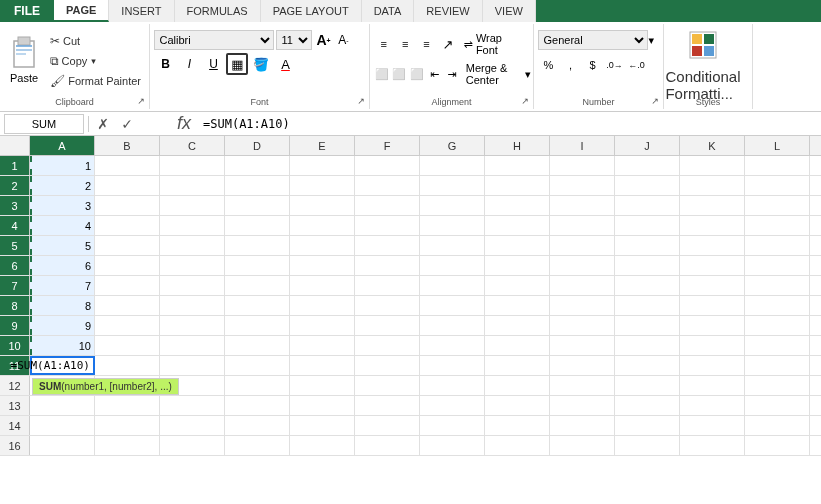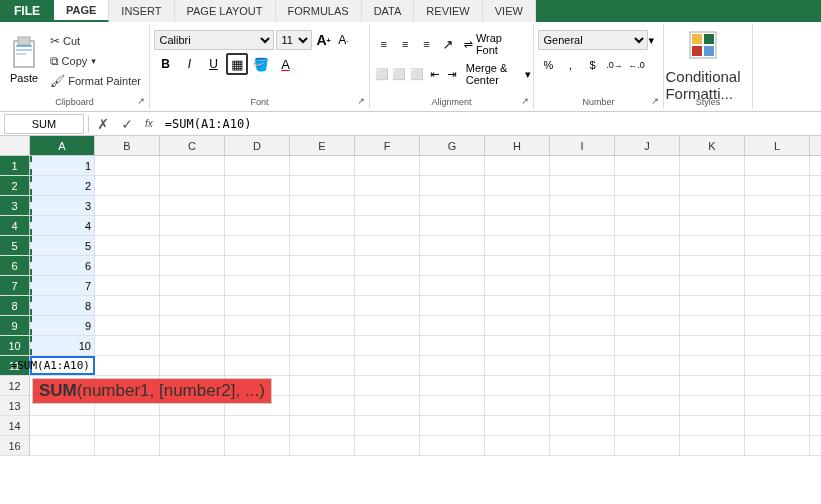--- a/index.html
+++ b/index.html
@@ -233,23 +233,24 @@
       height: 20px;
       border: none;
       font-size: 12px;
       outline: none;
       padding: 0 4px;
       font-family: Consolas, monospace;
     }
     .fx-label {
       font-style: italic;
       color: #555;
-      font-size: 10px;
+      font-size: 18px;
       padding: 0 4px;
       cursor: pointer;
+      margin-left: 32px;
     }
     .sheet-header-row {
       display: flex;
       height: 20px;
       background: #f2f2f2;
       border-bottom: 1px solid #ccc;
       position: sticky;
       top: 0;
       z-index: 10;
     }
@@ -320,24 +321,24 @@
     .cell.col-i { width: 65px; min-width: 65px; }
     .cell.col-j { width: 65px; min-width: 65px; }
     .cell.col-k { width: 65px; min-width: 65px; }
     .cell.col-l { width: 65px; min-width: 65px; }
 
     
     .formula-tooltip {
       position: absolute;
       left: 0;
       top: 20px;
-      background: #ef4444;
+      background: #bef264;
       border: 1px solid #ccc;
       padding: 2px 6px;
-      font-size: 17px;
+      font-size: 10px;
       z-index: 20;
       white-space: nowrap;
       color: #333;
     }
     .tooltip-bold { font-weight: bold; }
 
     
     .wrap-btn {
       display: flex; align-items: center; gap: 3px;
       cursor: pointer;
@@ -397,22 +398,22 @@
       flex-direction: column;
     }
   </style>
 </head>
 <body>
 
 <div class="ribbon-tabs">
   <div class="file-tab">FILE</div>
   <div class="ribbon-tab active">PAGE</div>
   <div class="ribbon-tab">INSERT</div>
+  <div class="ribbon-tab">FORMULAS</div>
   <div class="ribbon-tab">PAGE LAYOUT</div>
-  <div class="ribbon-tab">FORMULAS</div>
   <div class="ribbon-tab">DATA</div>
   <div class="ribbon-tab">REVIEW</div>
   <div class="ribbon-tab">VIEW</div>
 </div>
 
 <div class="ribbon">
 
   <div class="ribbon-group clipboard-group">
     <div class="ribbon-group-content">
       <div class="paste-btn">

